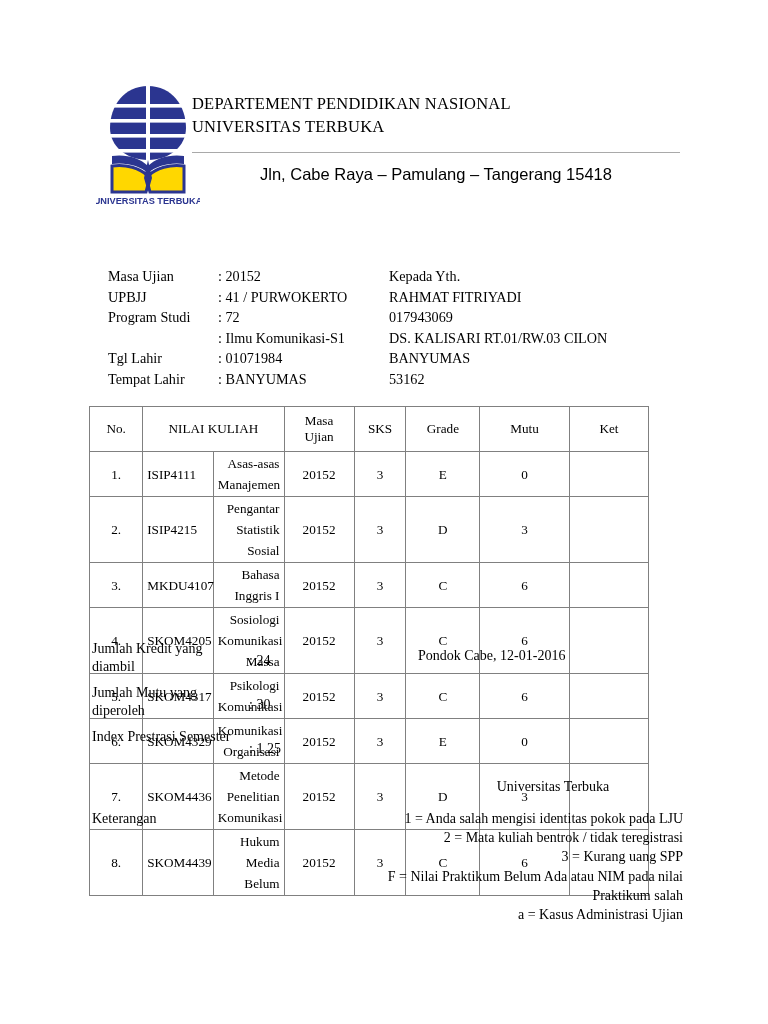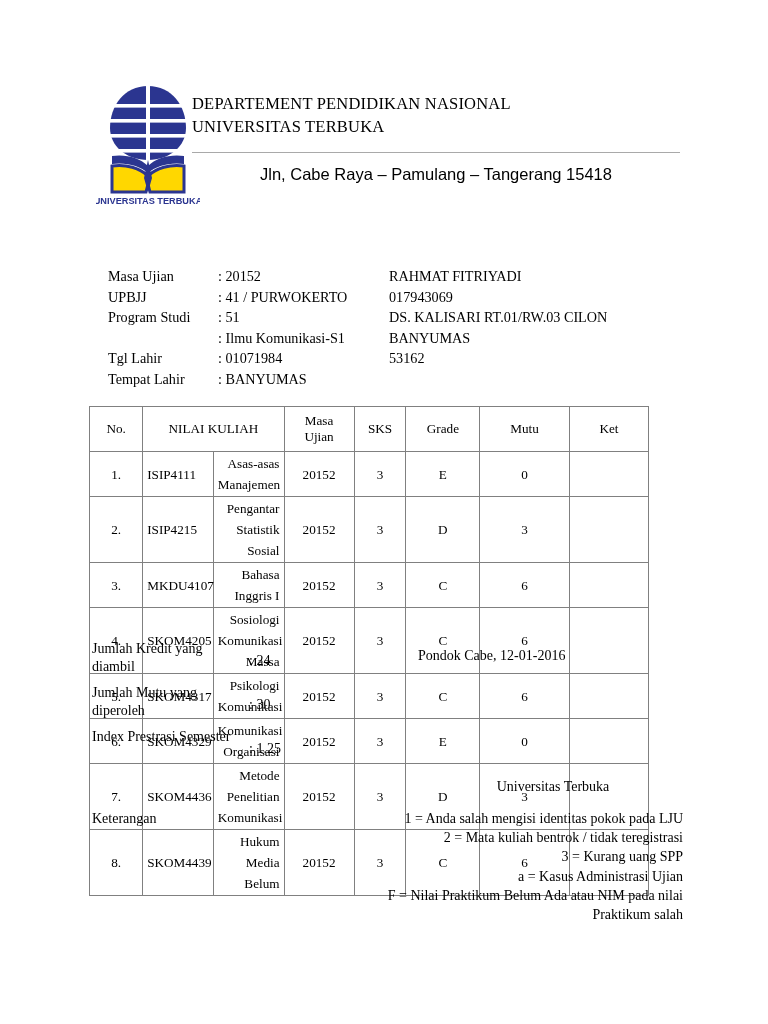--- a/index.html
+++ b/index.html
@@ -290,37 +290,38 @@
       <div class="info-row">
         <span class="info-label">Masa Ujian</span>
         <span class="info-value">: 20152</span>
       </div>
       <div class="info-row">
         <span class="info-label">UPBJJ</span>
         <span class="info-value">: 41 / PURWOKERTO</span>
       </div>
       <div class="info-row">
         <span class="info-label">Program Studi</span>
-        <span class="info-value">: 51</span>
+        <span class="info-value">: 72</span>
       </div>
       <div class="info-row">
         <span class="info-label"></span>
         <span class="info-value">: Ilmu Komunikasi-S1</span>
       </div>
       <div class="info-row">
         <span class="info-label">Tgl Lahir</span>
         <span class="info-value">: 01071984</span>
       </div>
       <div class="info-row">
         <span class="info-label">Tempat Lahir</span>
         <span class="info-value">: BANYUMAS</span>
       </div>
     </div>
 
     <div class="info-right">
+      <div class="addr-row">Kepada Yth.</div>
       <div class="addr-row">RAHMAT FITRIYADI</div>
       <div class="addr-row">017943069</div>
       <div class="addr-row">DS. KALISARI RT.01/RW.03 CILON</div>
       <div class="addr-row">BANYUMAS</div>
       <div class="addr-row">53162</div>
     </div>
   </div>
 
   <table class="grades-table">
     <thead>
@@ -435,19 +436,19 @@
 
   <div class="place-date">Pondok Cabe, 12-01-2016</div>
   <div class="univ-sign">Universitas Terbuka</div>
 
   <div class="notes">
     <div class="notes-label">Keterangan</div>
     <div class="notes-list">
       <div class="note-item">1 = Anda salah mengisi identitas pokok pada LJU</div>
       <div class="note-item">2 = Mata kuliah bentrok / tidak teregistrasi</div>
       <div class="note-item">3 = Kurang uang SPP</div>
-      <div class="note-item">a = Kasus Administrasi Ujian</div>
       <div class="note-item">F = Nilai Praktikum Belum Ada atau NIM pada nilai
 Praktikum salah</div>
+      <div class="note-item">a = Kasus Administrasi Ujian</div>
     </div>
   </div>
 
 </div>
 
 </body></html>

